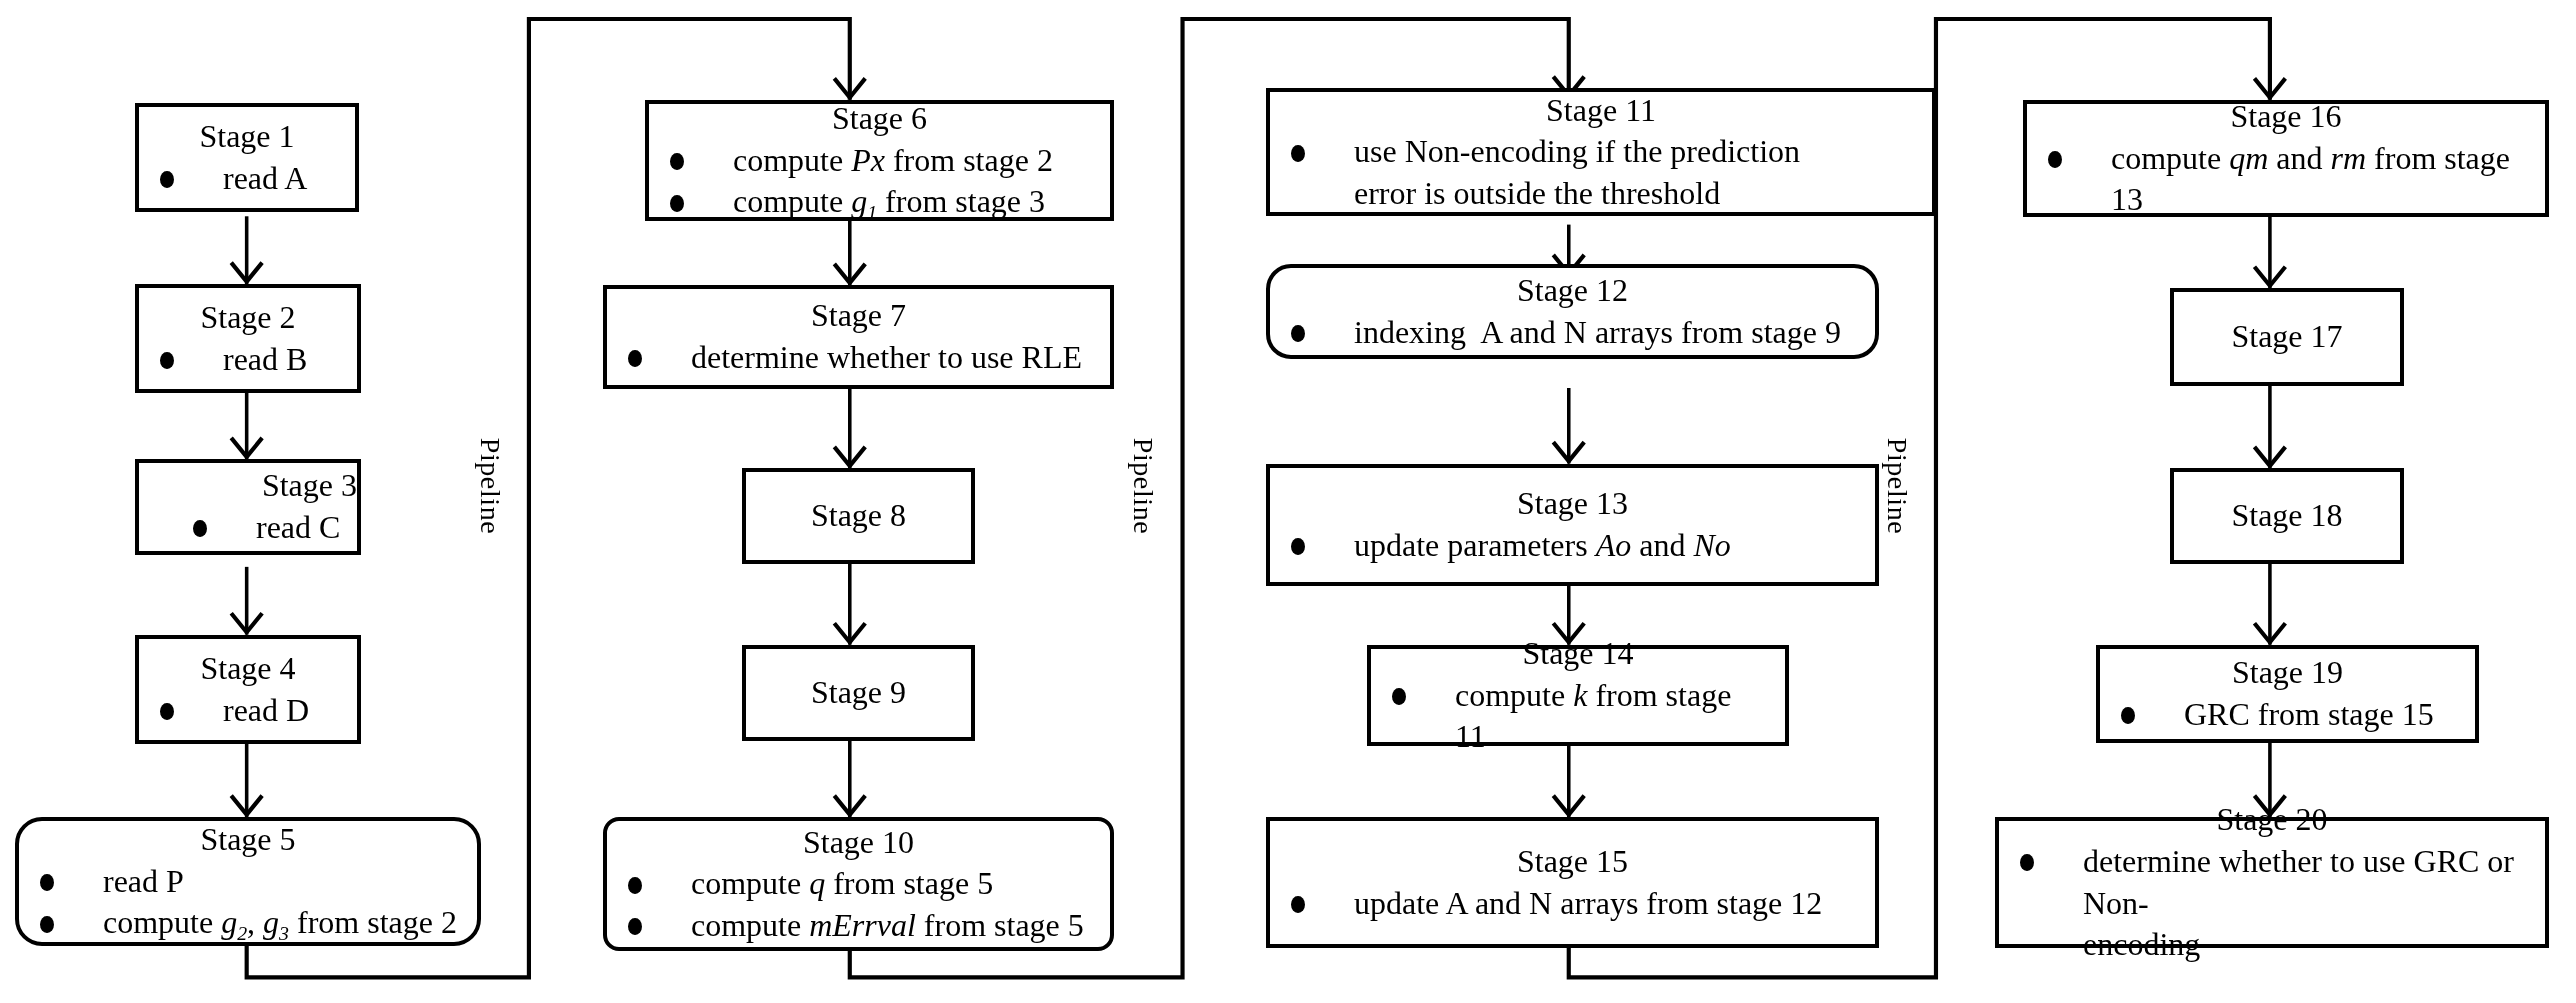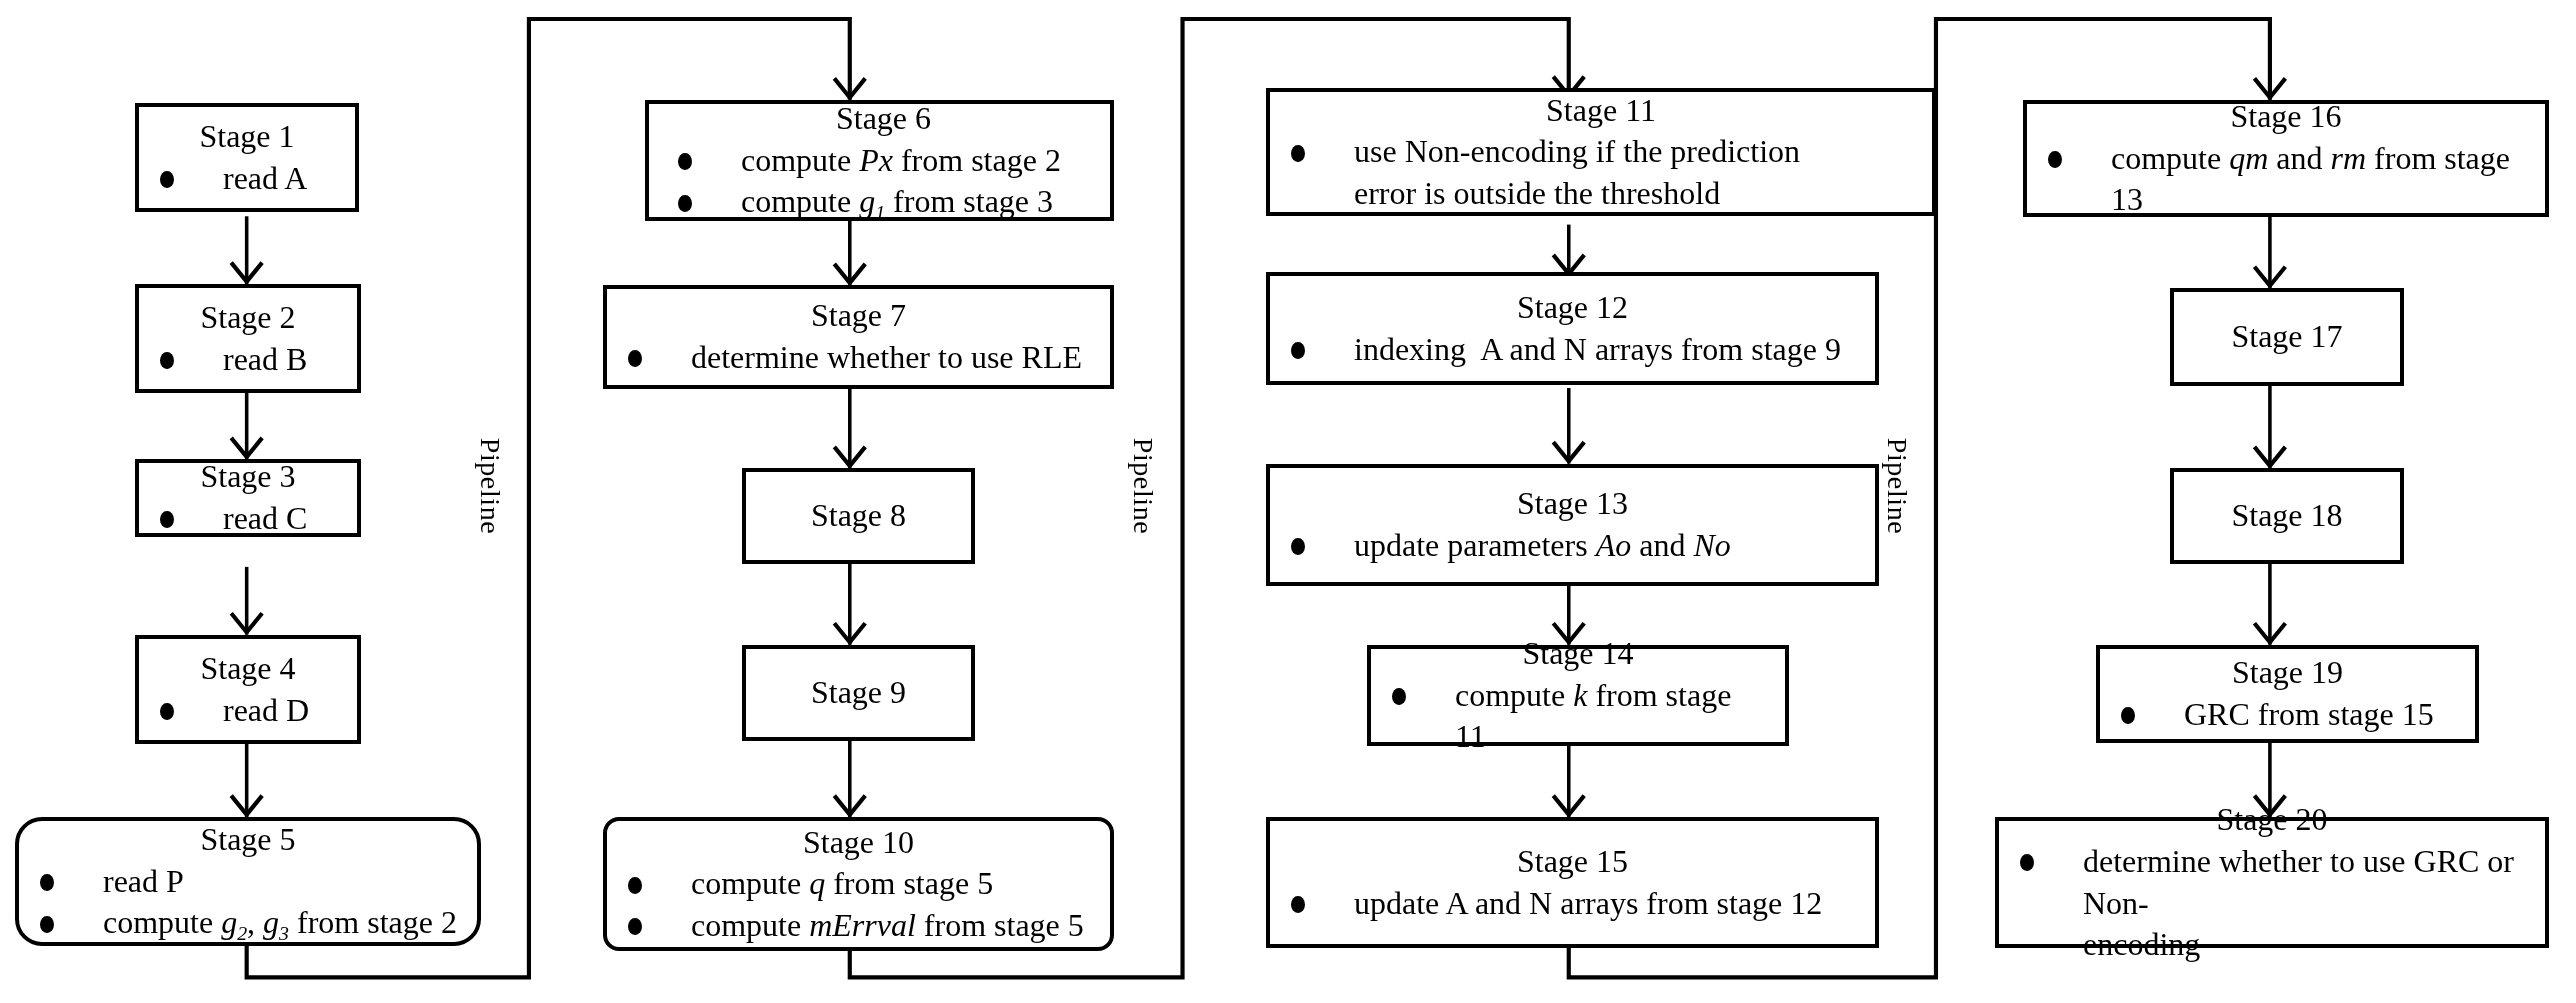--- a/index.html
+++ b/index.html
@@ -76,40 +76,40 @@
     <div class="stage-body">
         <div class="bullet"><span class="bullet-dot"></span><span>read A</span></div>
       </div>
   </div>
     <div class="stage-box" style="left: 135px; top: 284px; width: 226px; height: 109px;">
     <div class="stage-title">Stage 2</div>
     <div class="stage-body">
         <div class="bullet"><span class="bullet-dot"></span><span>read B</span></div>
       </div>
   </div>
-    <div class="stage-box" style="left: 135px; top: 459px; width: 226px; height: 78px;">
+    <div class="stage-box" style="left: 135px; top: 459px; width: 226px; height: 96px; align-items: flex-end;">
     <div class="stage-title">Stage 3</div>
     <div class="stage-body">
         <div class="bullet"><span class="bullet-dot"></span><span>read C</span></div>
       </div>
   </div>
     <div class="stage-box" style="left: 135px; top: 635px; width: 226px; height: 109px;">
     <div class="stage-title">Stage 4</div>
     <div class="stage-body">
         <div class="bullet"><span class="bullet-dot"></span><span>read D</span></div>
       </div>
   </div>
     <div class="stage-box" style="left: 15px; top: 817px; width: 466px; height: 129px; border-radius: 27px;">
     <div class="stage-title">Stage 5</div>
     <div class="stage-body">
         <div class="bullet"><span class="bullet-dot"></span><span>read P</span></div>
         <div class="bullet"><span class="bullet-dot"></span><span>compute </span><span><i>g</i></span><sub><i>2</i></sub><span>, </span><span><i>g</i></span><sub><i>3</i></sub><span> from stage 2</span></div>
       </div>
   </div>
-    <div class="stage-box" style="left: 645px; top: 100px; width: 469px; height: 121px; padding-left: 8px;">
+    <div class="stage-box" style="left: 645px; top: 100px; width: 469px; height: 121px;">
     <div class="stage-title">Stage 6</div>
     <div class="stage-body">
         <div class="bullet"><span class="bullet-dot"></span><span>compute </span><span><i>Px</i></span><span> from stage 2</span></div>
         <div class="bullet"><span class="bullet-dot"></span><span>compute </span><span><i>g</i></span><sub><i>1</i></sub><span> from stage 3</span></div>
       </div>
   </div>
     <div class="stage-box" style="left: 603px; top: 285px; width: 511px; height: 104px;">
     <div class="stage-title">Stage 7</div>
     <div class="stage-body">
         <div class="bullet"><span class="bullet-dot"></span><span>determine whether to use RLE</span></div>
@@ -129,21 +129,21 @@
         <div class="bullet"><span class="bullet-dot"></span><span>compute </span><span><i>q</i></span><span> from stage 5</span></div>
         <div class="bullet"><span class="bullet-dot"></span><span>compute </span><span><i>mErrval</i></span><span> from stage 5</span></div>
       </div>
   </div>
     <div class="stage-box" style="left: 1266px; top: 88px; width: 670px; height: 128px;">
     <div class="stage-title">Stage 11</div>
     <div class="stage-body">
         <div class="bullet"><span class="bullet-dot"></span><span>use Non-encoding if the prediction</span><br><span>error is outside the threshold</span></div>
       </div>
   </div>
-    <div class="stage-box" style="left: 1266px; top: 272px; width: 613px; height: 113px;">
+    <div class="stage-box" style="left: 1266px; top: 264px; width: 613px; height: 95px; border-radius: 25px;">
     <div class="stage-title">Stage 12</div>
     <div class="stage-body">
         <div class="bullet"><span class="bullet-dot"></span><span>indexing&nbsp; A and N arrays from stage 9</span></div>
       </div>
   </div>
     <div class="stage-box" style="left: 1266px; top: 464px; width: 613px; height: 122px;">
     <div class="stage-title">Stage 13</div>
     <div class="stage-body">
         <div class="bullet"><span class="bullet-dot"></span><span>update parameters </span><span><i>Ao</i></span><span> and </span><span><i>No</i></span></div>
       </div>

